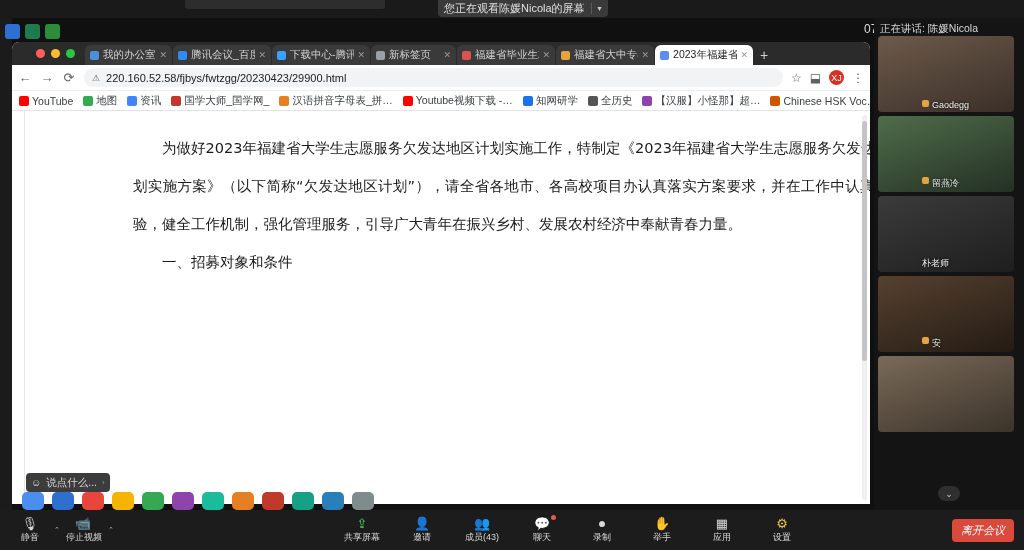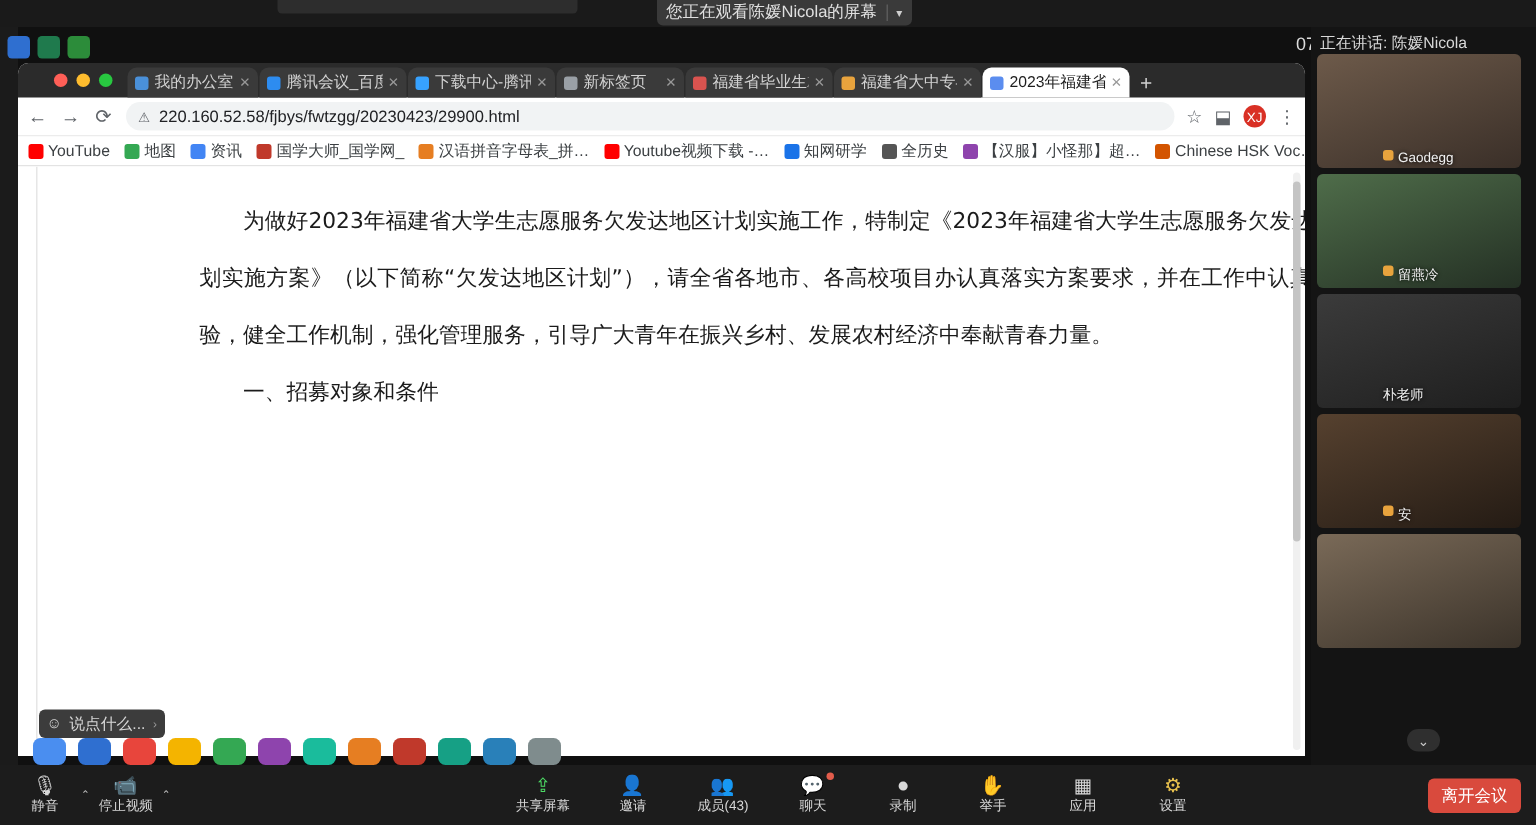--- a/index.html
+++ b/index.html
@@ -206,21 +206,21 @@
   .mb-item {
     display:flex; flex-direction:column; align-items:center; justify-content:center;
     gap:1px; font-size:9px; color:#d8d8d8; min-width:44px; height:40px;
   }
   .mb-item .gi { font-size:13px; line-height:13px; }
   #mb-left { display:flex; align-items:center; gap:2px; padding-left:8px; }
   #mb-center { position:absolute; left:340px; display:flex; align-items:center; gap:16px; }
   #leave-btn {
     position:absolute; right:10px;
     background:#d94a3d; color:#fff; font-size:11px;
-    border-radius:4px; padding:4px 9px;
+    border-radius:4px; padding:4px 9px;font-style:italic;
   }
   .caret { font-size:7px; color:#bdbdbd; }
   .badge-dot {
     position:absolute; top:5px; right:8px; width:5px; height:5px;
     border-radius:50%; background:#e25c4b;
   }
 
   
   #macdock {
     position:absolute; left:0; bottom:40px; width:1024px; height:20px;

